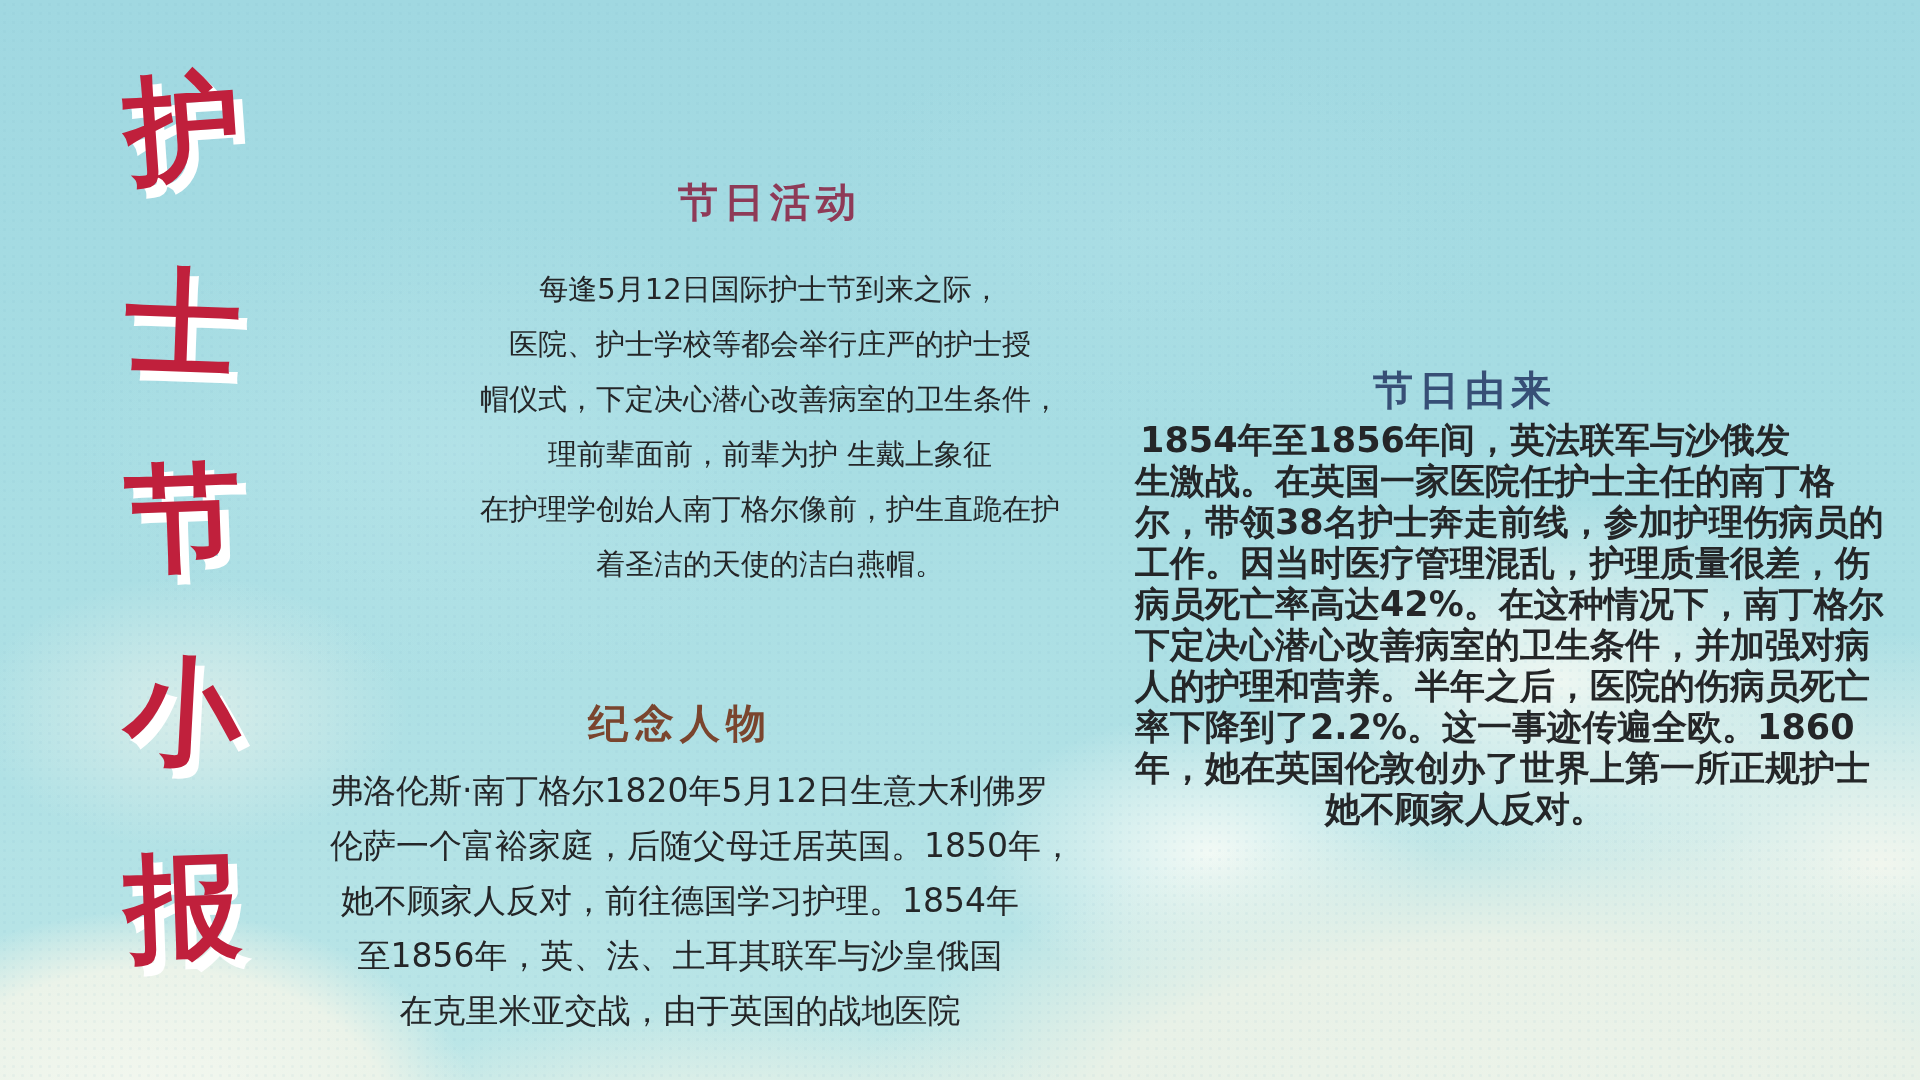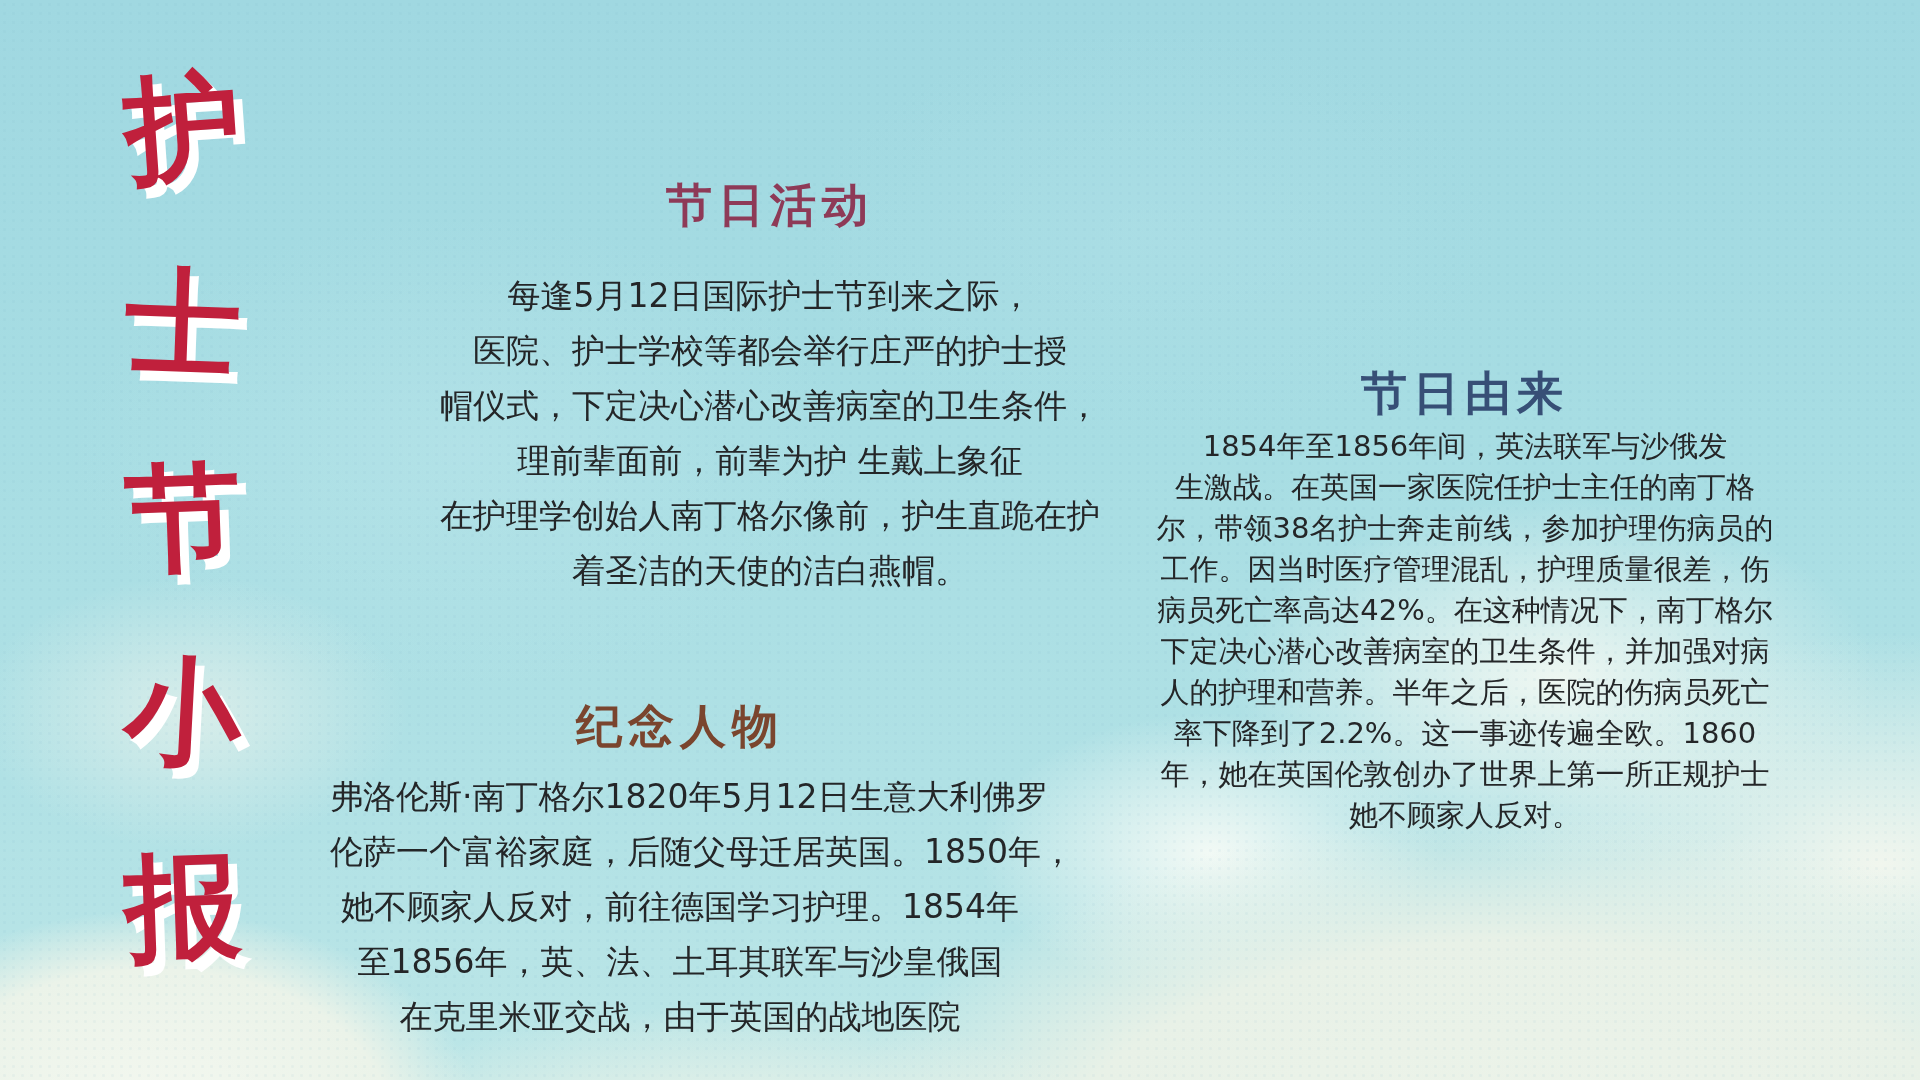--- a/index.html
+++ b/index.html
@@ -36,35 +36,35 @@
     text-shadow:9px 10px 0 #ffffff;
   }
   .title-char:nth-child(1){ transform:rotate(-4deg); }
   .title-char:nth-child(2){ transform:rotate(2deg); }
   .title-char:nth-child(3){ transform:rotate(-2deg); }
   .title-char:nth-child(4){ transform:rotate(3deg); }
   .title-char:nth-child(5){ transform:rotate(-2deg); }
 
   section { position:absolute; text-align:center; }
   section h2 {
-    font-weight:900; font-size:46px; line-height:1; letter-spacing:6px;
+    font-weight:900; font-size:40px; line-height:1; letter-spacing:6px;
   }
   .body-line { color:#242628; white-space:nowrap; }
 
   .sec-activities { left:370px; top:182px; width:800px; }
   .sec-activities h2 { color:#8e3a57; margin-bottom:40px; }
-  .sec-activities .body-line { font-size:33px; line-height:55px; font-weight:500; }
+  .sec-activities .body-line { font-size:29px; line-height:55px; font-weight:500; }
 
   .sec-figure { left:330px; top:703px; width:700px; }
   .sec-figure h2 { color:#7a452e; margin-bottom:20px; }
   .sec-figure .body-line { font-size:33px; line-height:55px; font-weight:500; }
 
   .sec-origin { left:1135px; top:370px; width:660px; }
   .sec-origin h2 { color:#374f76; margin-bottom:10px; }
-  .sec-origin .body-line { font-size:29px; line-height:41px; font-weight:400; }
+  .sec-origin .body-line { font-size:35px; line-height:41px; font-weight:700; }
 </style>
 </head>
 <body>
 
 <div class="poster">
   <div class="texture"></div>
 
   <div class="vertical-title">
     <span class="title-char">护</span>
     <span class="title-char">士</span>

